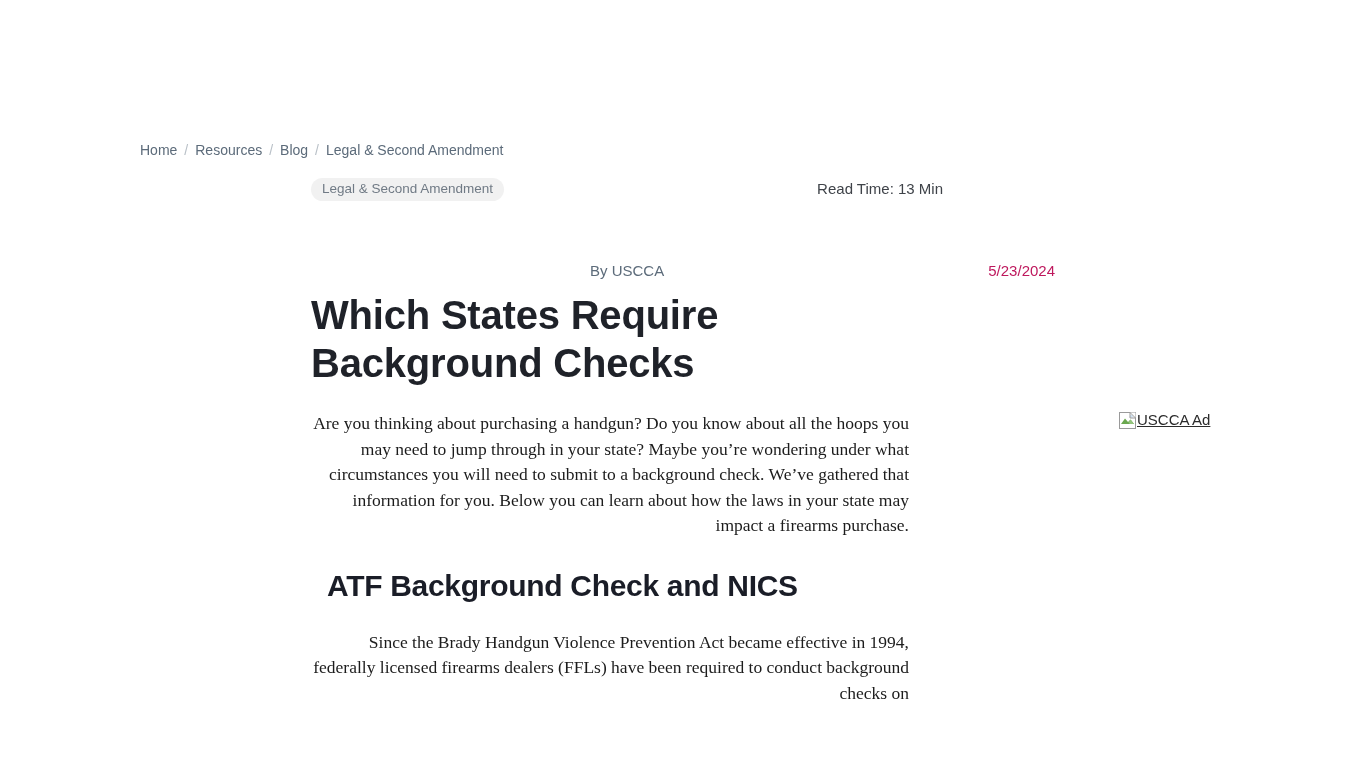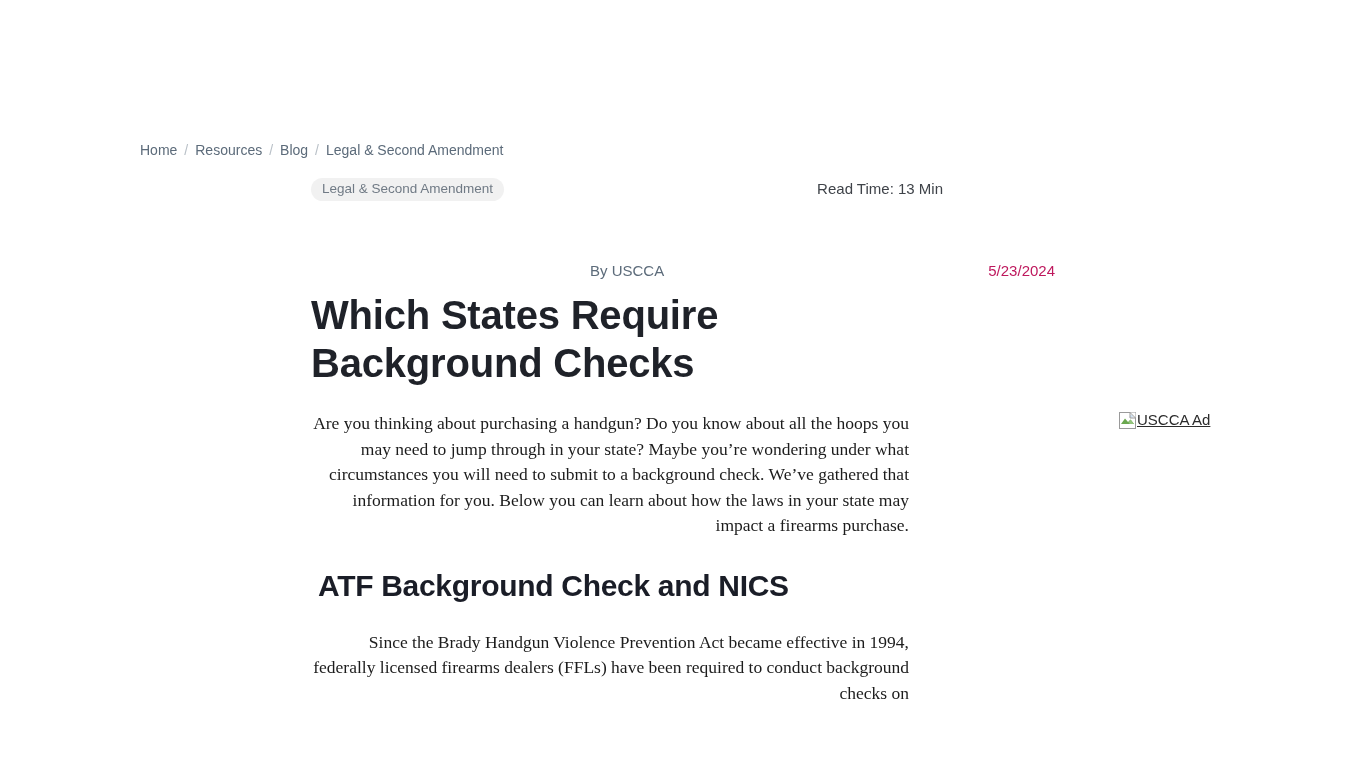--- a/index.html
+++ b/index.html
@@ -143,21 +143,21 @@
   }
   .article-body p {
     margin: 0 0 29px 0;
     font-family: "Liberation Serif", serif;
     font-size: 17.5px;
     line-height: 25.5px;
     color: #1c1c1c;
     text-align: right;
   }
   .article-h2 {
-    margin: 23px 0 26px 7px;
+    margin: 23px 0 26px 16px;
     font-family: "Liberation Sans", sans-serif;
     font-size: 30px;
     line-height: 36px;
     font-weight: 700;
     letter-spacing: -0.3px;
     color: #1a1d27;
   }
 
   
   .ad-rail {

